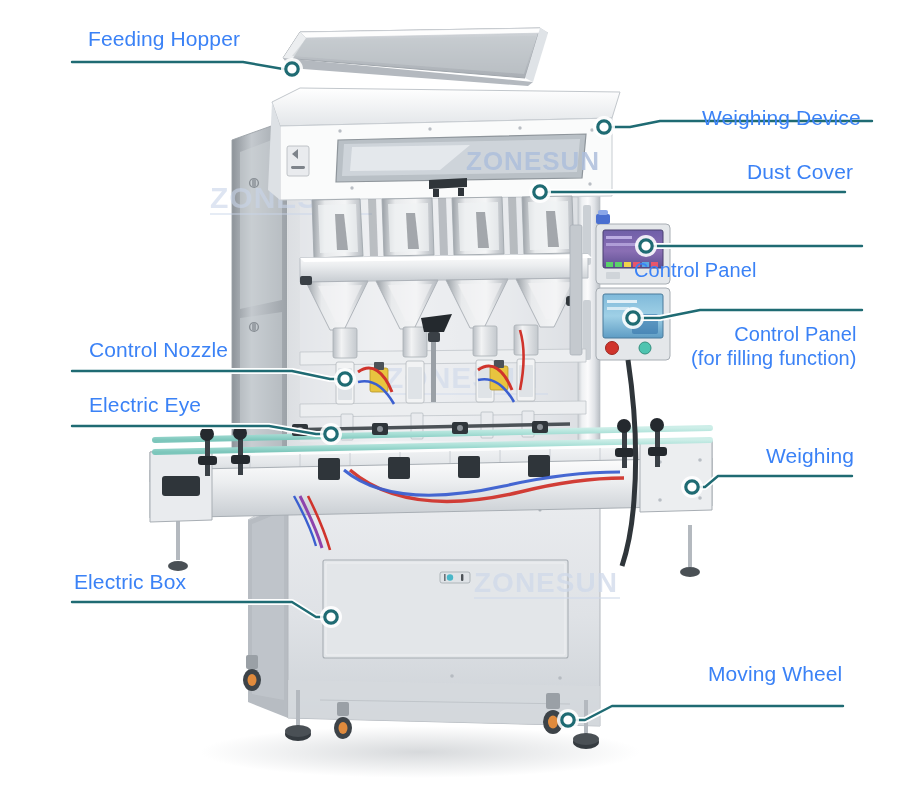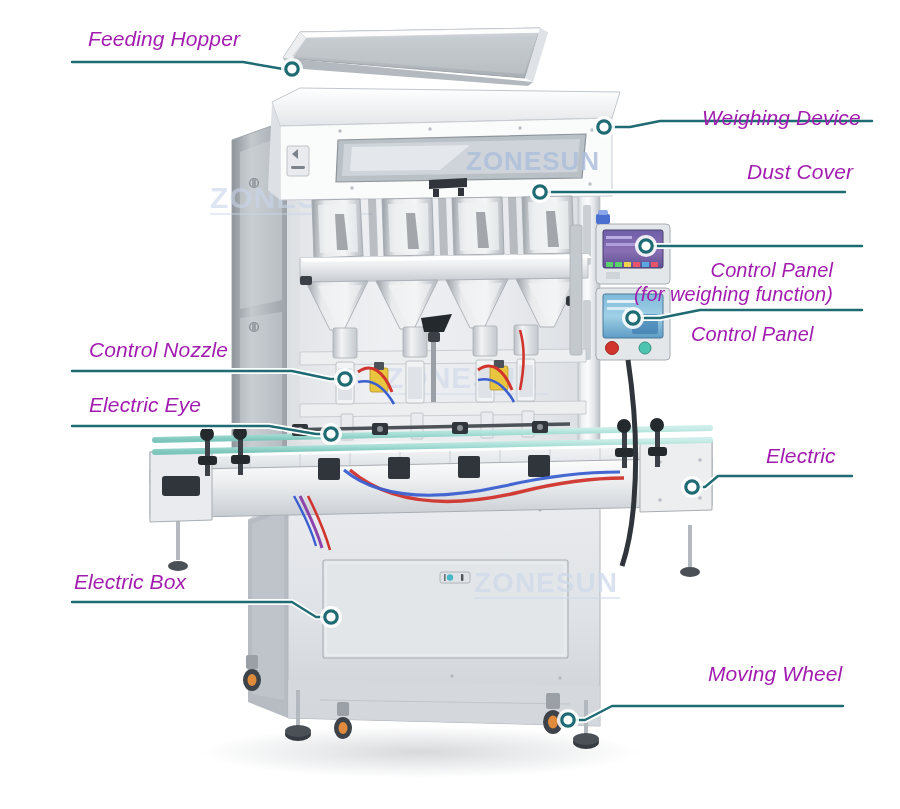--- a/index.html
+++ b/index.html
@@ -11,29 +11,28 @@
   #stage{position:relative;width:900px;height:809px;background:#ffffff;}
 
   
   svg.layer{position:absolute;left:0;top:0;width:900px;height:809px;}
   #machine-layer{z-index:2;}
   #callout-layer{z-index:5;}
 
   
   .callout-label{
     position:absolute;z-index:6;
-    color:#a21caf;
+    color:#3b82f6;
     font-family:"Liberation Sans", sans-serif;
     font-size:21px;
     font-weight:400;
     letter-spacing:.1px;
     white-space:nowrap;
     line-height:1.18;
     text-rendering:optimizeLegibility;
-    font-style:italic;
   }
   .callout-label.two-line{font-size:20px;margin-top:40px;}
   .callout-label .sub{display:block;}
   .callout-label.align-right{text-align:right;}
 </style>
 </head>
 <body>
 
 <div id="stage">
 
@@ -545,22 +544,22 @@
         <circle cx="331" cy="617" r="6.2" fill="#ffffff" stroke="#1f6b73" stroke-width="3.2"></circle>
         <circle cx="568" cy="720" r="11" fill="#ffffff" opacity="0.88"></circle>
         <circle cx="568" cy="720" r="6.2" fill="#ffffff" stroke="#1f6b73" stroke-width="3.2"></circle>
       </g>
   </svg>
 
   <div id="labels">
       <div class="callout-label" style="left: 88px; top: 27px;"><span>Feeding Hopper</span></div>
       <div class="callout-label align-right" style="left: 702px; top: 88px; margin-top: 18px;"><span>Weighing Device</span></div>
       <div class="callout-label align-right" style="left: 747px; top: 160px;"><span>Dust Cover</span></div>
-      <div class="callout-label two-line align-right" style="left: 634px; top: 219px;"><span>Control Panel</span><span class="sub">(for weighing function)</span></div>
-      <div class="callout-label two-line align-right" style="left: 691px; top: 283px;"><span>Control Panel</span></div>
+      <div class="callout-label two-line align-right" style="left: 634px; top: 219px;"><span>Control Panel</span></div>
+      <div class="callout-label two-line align-right" style="left: 691px; top: 283px;"><span>Control Panel</span><span class="sub">(for filling function)</span></div>
       <div class="callout-label" style="left: 89px; top: 338px;"><span>Control Nozzle</span></div>
       <div class="callout-label" style="left: 89px; top: 393px;"><span>Electric Eye</span></div>
-      <div class="callout-label align-right" style="left: 766px; top: 444px;"><span>Electric</span></div>
+      <div class="callout-label align-right" style="left: 766px; top: 444px;"><span>Weighing</span></div>
       <div class="callout-label" style="left: 74px; top: 570px;"><span>Electric Box</span></div>
       <div class="callout-label align-right" style="left: 708px; top: 662px;"><span>Moving Wheel</span></div>
     </div>
 
 </div>
 
 </body></html>

